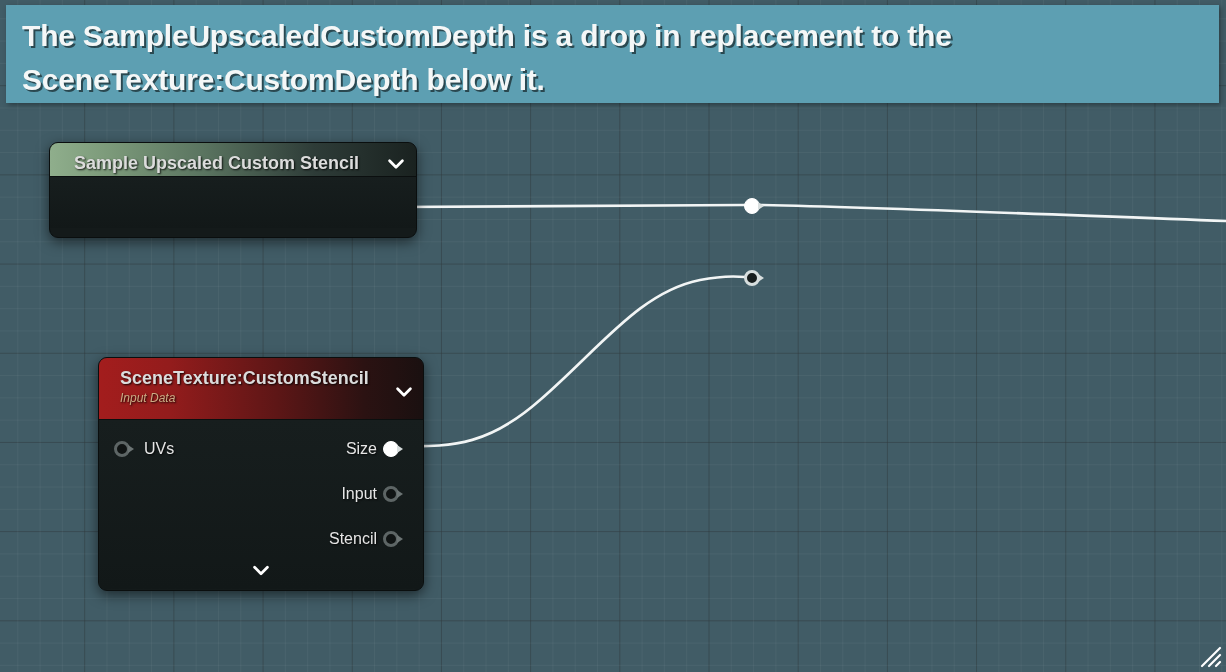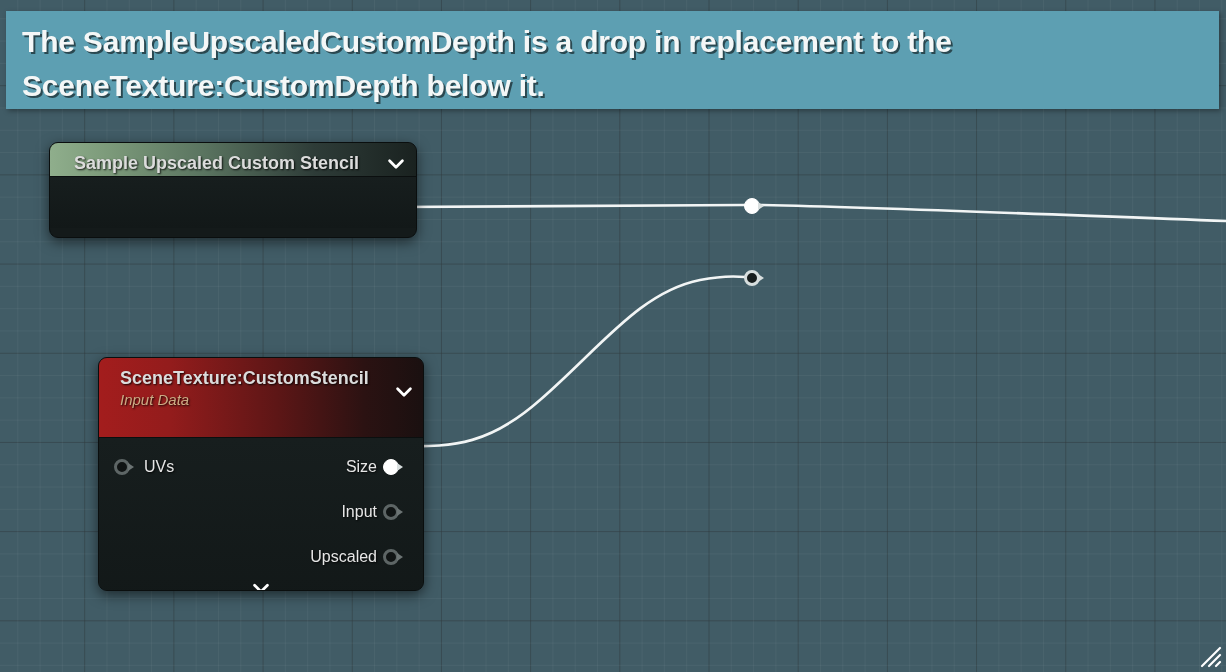--- a/index.html
+++ b/index.html
@@ -19,21 +19,21 @@
     background-size:
       22.3px 22.3px,
       22.3px 22.3px,
       89.2px 89.2px,
       89.2px 89.2px;
     background-position: -5px -4px, -5px -4px, -5px -4px, -5px -4px;
   }
 
   
   #comment-box{
-    position:absolute;left:6px;top:11px;width:1213px;height:98px;
+    position:absolute;left:6px;top:5px;width:1213px;height:98px;
     background:#5d9fb2;
     box-shadow:2px 2px 5px rgba(0,0,0,0.35);
     box-sizing:border-box;
   }
   #comment-text{
     position:absolute;left:16px;top:9px;right:10px;
     color:#f4f7f7;
     font-size:30px;line-height:44px;font-weight:bold;
     letter-spacing:-0.2px;
     text-shadow:2px 2px 0 rgba(0,0,0,0.55);
@@ -103,26 +103,26 @@
     background:linear-gradient(to right,#8fae8c 0%,#7c9a7a 16%,#5a7460 42%,#2e3c38 72%,#1a2220 100%);
     border-bottom:1px solid #0b0f0f;
   }
   #node1 .node-title{position:absolute;left:24px;top:10px;font-size:18px;}
   #node1 .chev{right:9px;top:10px;}
   #node1 .node-body{height:51px;}
 
   
   #node2{left:98px;top:357px;width:324px;height:232px;}
   #node2 .node-header{
-    height:80px;
+    height:62px;
     background:linear-gradient(to right,#a31d1d 0%,#931c1c 22%,#5d1616 55%,#2b1212 82%,#1a1010 100%);
     border-bottom:1px solid #0b0f0f;
   }
   #node2 .node-title{position:absolute;left:21px;top:10px;font-size:18px;}
-  #node2 .node-subtitle{position:absolute;left:21px;top:33px;font-size:15px;}
+  #node2 .node-subtitle{position:absolute;left:21px;top:33px;font-size:12px;}
   #node2 .chev{right:8px;top:23px;}
   #node2 .node-body{height:169px;}
   #node2 .bottom-chev{
     position:absolute;left:50%;margin-left:-11px;bottom:8px;width:22px;height:22px;
   }
 
   .wire-layer{position:absolute;left:0;top:0;width:1226px;height:672px;pointer-events:none;}
 
   #resize-grip{
     position:absolute;right:4px;bottom:4px;width:26px;height:26px;
@@ -188,21 +188,21 @@
         <div class="dot"></div>
         <div class="arrow"></div>
       </div>
 
       <div class="pin-label" style="right:46px;top:65px;">Input</div>
       <div class="pin hollow-dark" style="left:284px;top:65px;">
         <div class="dot"></div>
         <div class="arrow"></div>
       </div>
 
-      <div class="pin-label" style="right:46px;top:110px;">Upscaled</div>
+      <div class="pin-label" style="right:46px;top:110px;">Stencil</div>
       <div class="pin hollow-dark" style="left:284px;top:110px;">
         <div class="dot"></div>
         <div class="arrow"></div>
       </div>
 
       <div class="bottom-chev">
         <svg viewBox="0 0 24 24">
             <path d="M5 9 L12 16 L19 9" stroke="#ffffff" stroke-width="3" fill="none" stroke-linecap="round" stroke-linejoin="round"></path>
           </svg>
       </div>

